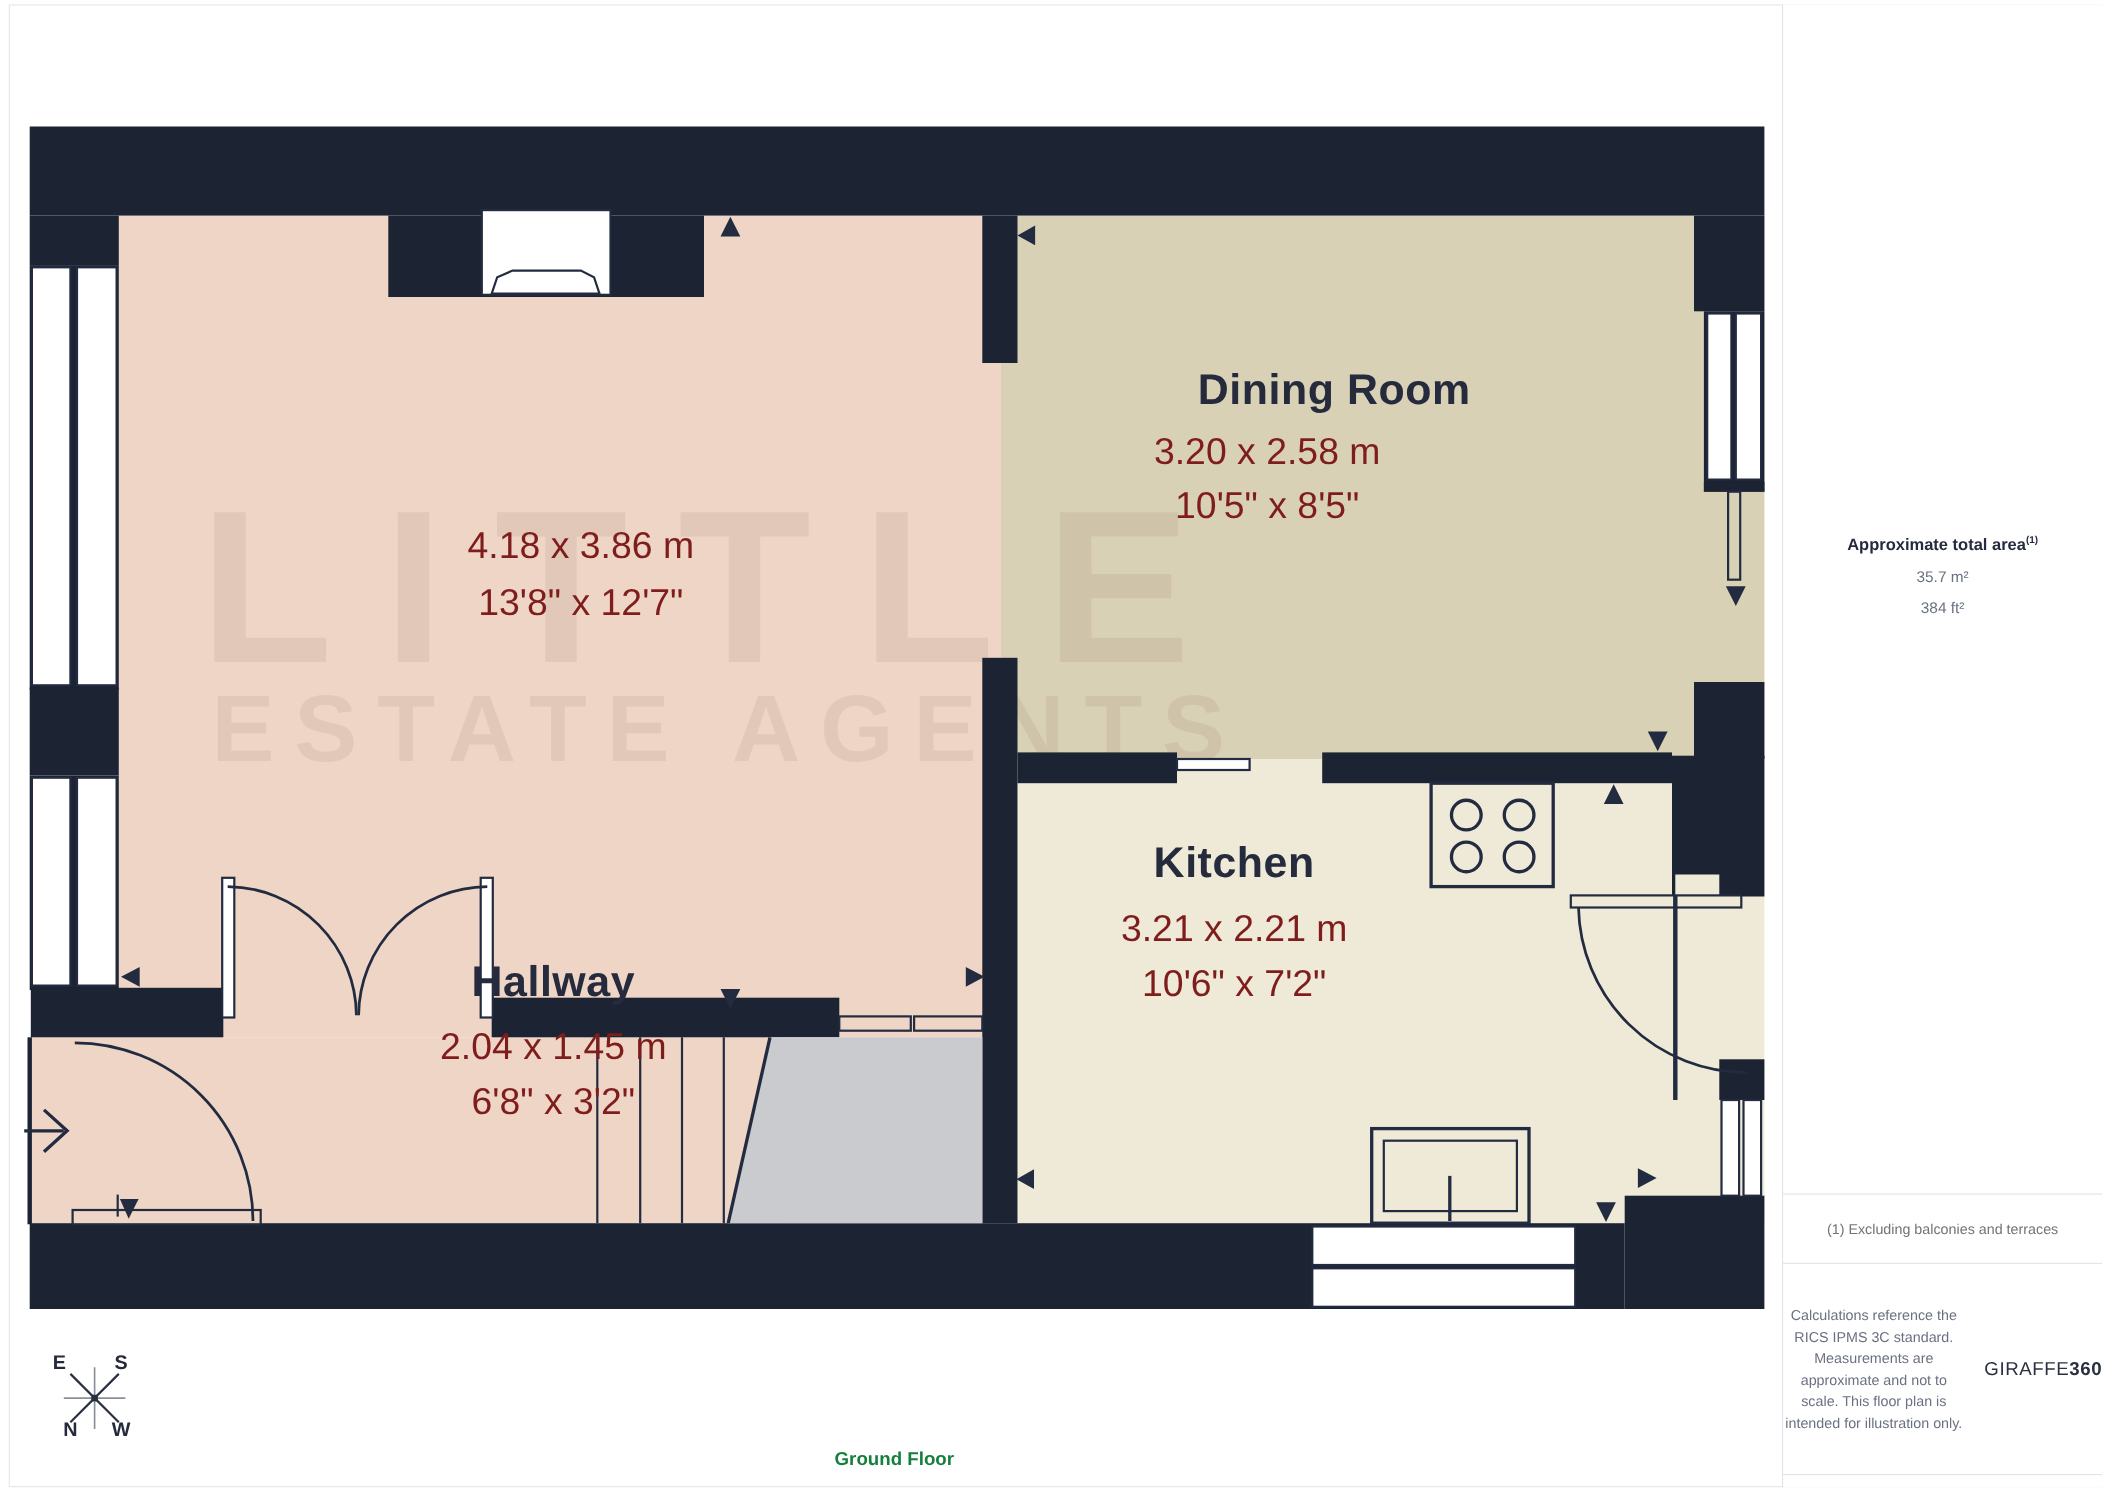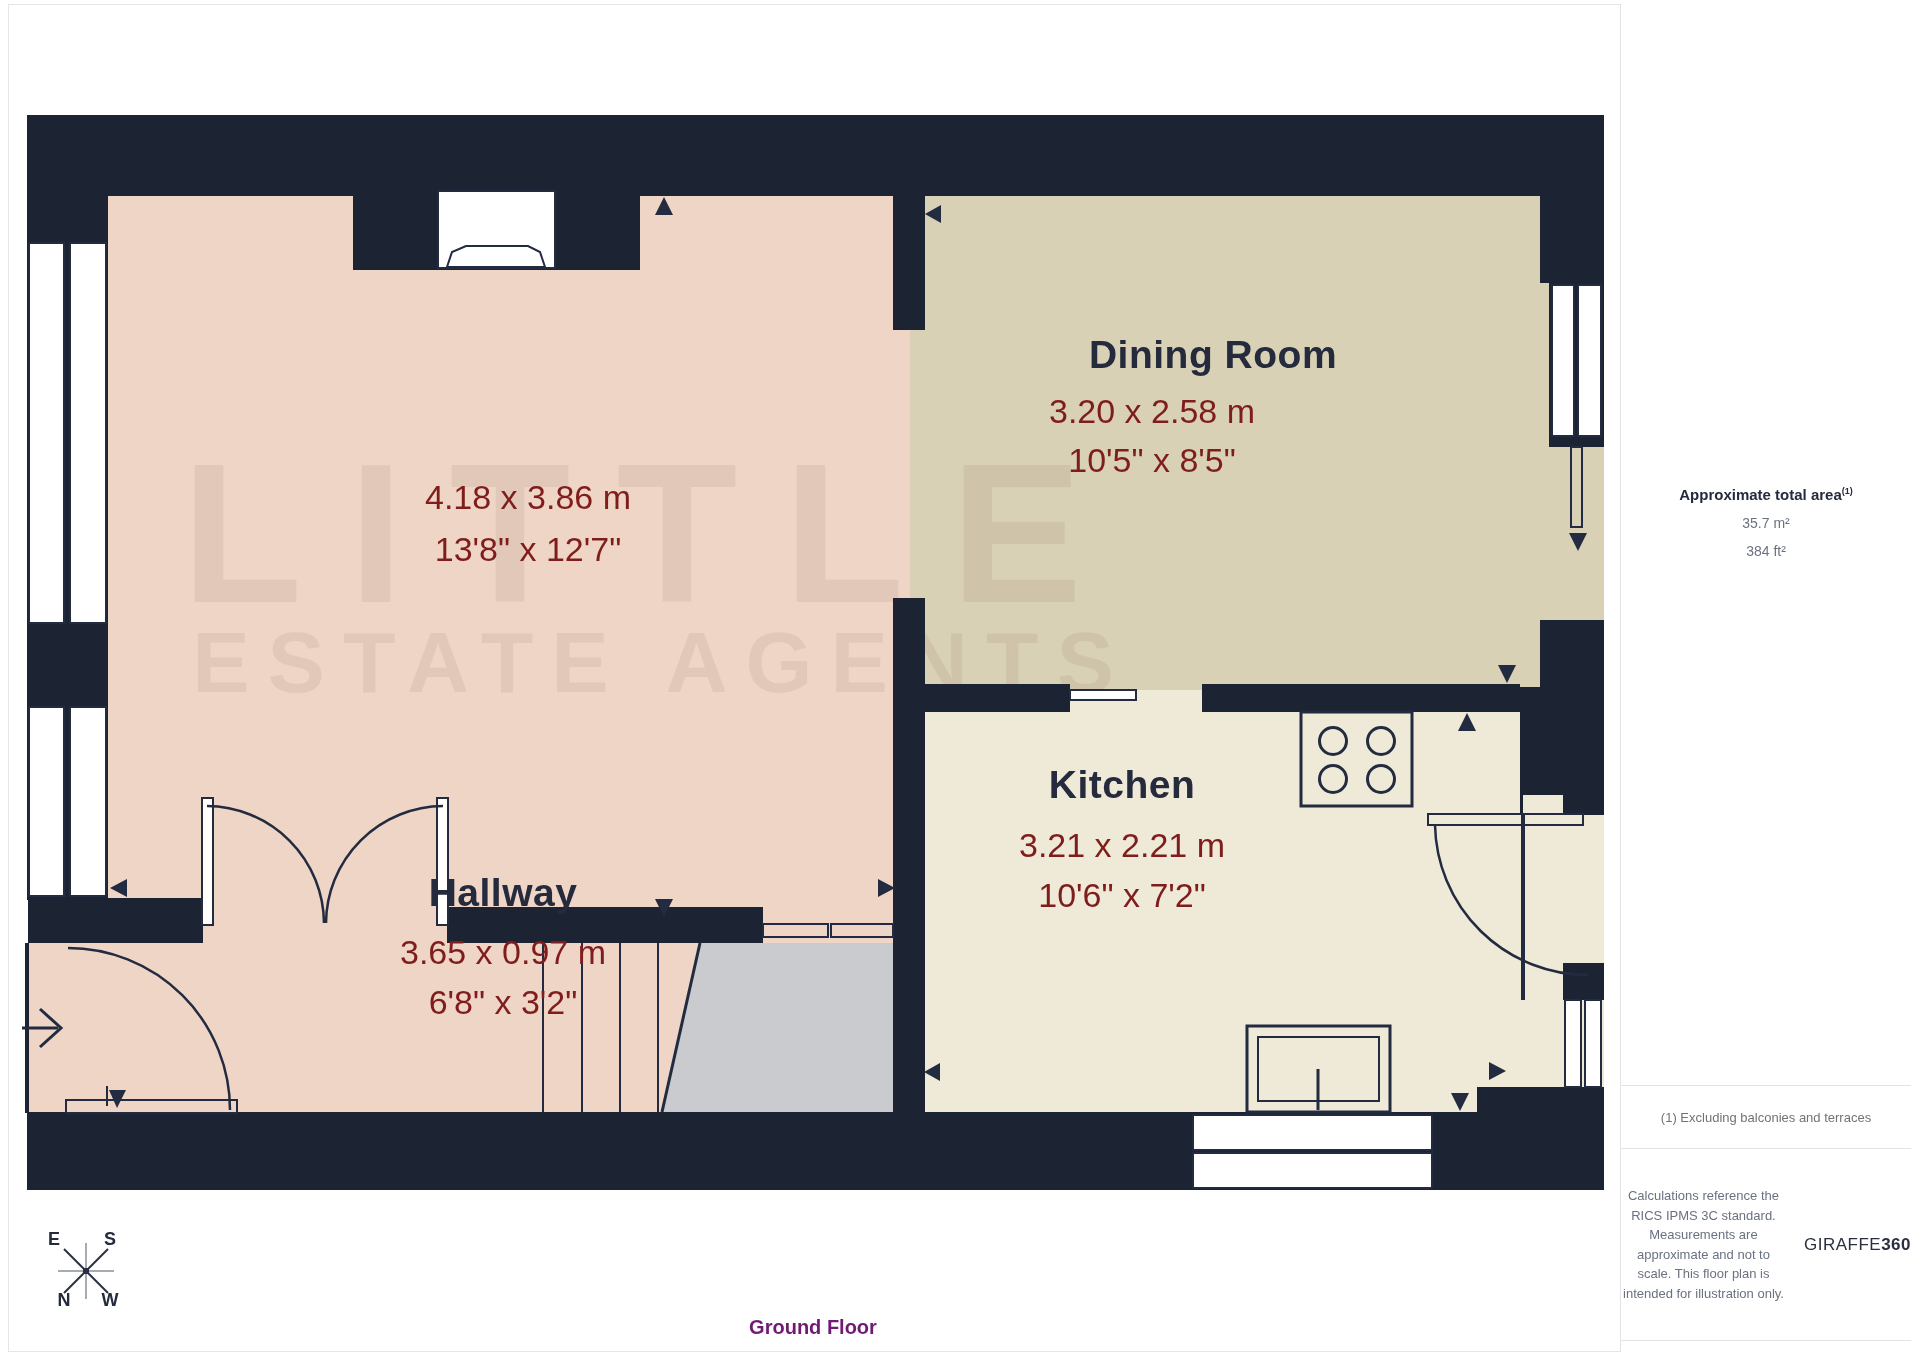--- a/index.html
+++ b/index.html
@@ -7,21 +7,21 @@
   .page { position:relative; width:1920px; height:1358px; background:#fff; }
   .page-border { position:absolute; left:8px; top:4px; width:1903px; height:1348px; border:1px solid #e6e6e8; pointer-events:none; }
   .plan-svg { position:absolute; left:0; top:0; }
 
   .room-label { position:absolute; transform:translate(-50%,-50%); text-align:center; white-space:nowrap; }
   .room-name { font-size:39px; font-weight:bold; color:#252b3d; letter-spacing:0.5px; }
   .room-dim  { font-size:34px; color:#7f1d1d; }
 
   .compass-letter { position:absolute; transform:translate(-50%,-50%); font-size:18px; font-weight:bold; color:#252b3d; }
 
-  .floor-title { position:absolute; transform:translate(-50%,-50%); font-size:20px; font-weight:bold; color:#701a75; }
+  .floor-title { position:absolute; transform:translate(-50%,-50%); font-size:17px; font-weight:bold; color:#15803d; }
 
   .sidebar { position:absolute; left:1620px; top:4px; width:291px; height:1348px; border-left:1px solid #e3e3e5; background:#fff; }
   .area-block { position:absolute; top:482px; left:0; width:100%; text-align:center; }
   .area-title { font-size:15px; font-weight:bold; color:#252b3d; }
   .area-title sup { font-size:9px; }
   .area-val { font-size:14px; color:#6a7180; margin-top:12px; }
   .note1-box { position:absolute; top:1081px; left:0; width:100%; height:63px; border-top:1px solid #e3e3e5;
                display:flex; align-items:center; justify-content:center; }
   .note1-text { font-size:13px; color:#737373; text-align:center; padding:0 14px; }
   .note2-box { position:absolute; top:1144px; left:0; width:100%; height:193px; border-top:1px solid #e3e3e5; border-bottom:1px solid #e3e3e5;
@@ -181,21 +181,21 @@
 
   <div class="room-label room-name" style="left:1213px; top:355px;">Dining Room</div>
   <div class="room-label room-dim" style="left:1152px; top:411px;">3.20 x 2.58 m</div>
   <div class="room-label room-dim" style="left:1152px; top:460px;">10'5" x 8'5"</div>
 
   <div class="room-label room-name" style="left:1122px; top:785px;">Kitchen</div>
   <div class="room-label room-dim" style="left:1122px; top:845px;">3.21 x 2.21 m</div>
   <div class="room-label room-dim" style="left:1122px; top:895px;">10'6" x 7'2"</div>
 
   <div class="room-label room-name" style="left:503px; top:893px;">Hallway</div>
-  <div class="room-label room-dim" style="left:503px; top:952px;">3.65 x 0.97 m</div>
+  <div class="room-label room-dim" style="left:503px; top:952px;">2.04 x 1.45 m</div>
   <div class="room-label room-dim" style="left:503px; top:1002px;">6'8" x 3'2"</div>
 
   <div class="floor-title" style="left:813px; top:1327px;">Ground Floor</div>
 
   <aside class="sidebar">
     <div class="area-block">
       <div class="area-title">
         <span>Approximate total area</span><sup>(1)</sup>
       </div>
       <div class="area-val">35.7 m²</div>

